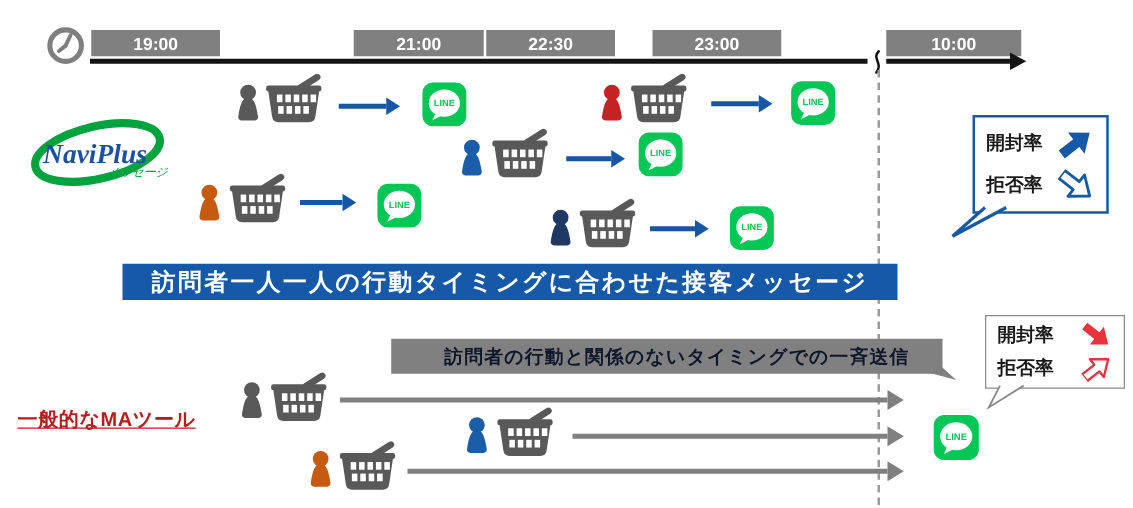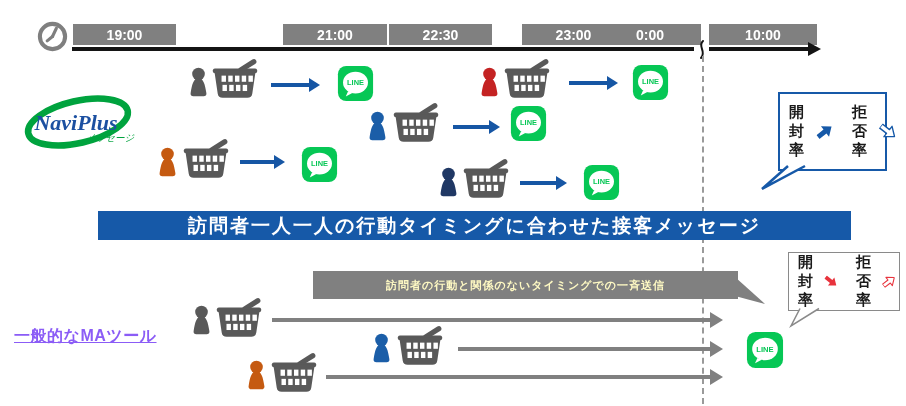--- a/index.html
+++ b/index.html
@@ -26,40 +26,40 @@
         border-left:11px solid #1656A4;border-top:7px solid transparent;border-bottom:7px solid transparent;}
   .garrow{position:absolute;height:4px;background:#808080;}
   .garrow::after{content:"";position:absolute;right:-13px;top:-6px;
         border-left:13px solid #808080;border-top:8px solid transparent;border-bottom:8px solid transparent;}
 
   
   .lineicon{width:37px;height:37px;}
   .lineicon text{font-family:"Liberation Sans",sans-serif;font-weight:bold;}
 
   
-  .banner-blue{position:absolute;left:98px;top:211px;width:753px;height:29px;background:#1659A8;
+  .banner-blue{position:absolute;left:98px;top:211px;width:620px;height:29px;background:#1659A8;
         color:#fff;font-weight:bold;font-size:19px;letter-spacing:2px;
         display:flex;align-items:center;justify-content:center;}
   .banner-gray{position:absolute;left:313px;top:271px;width:425px;height:28px;background:#808080;
-        color:#fef9c3;font-weight:bold;font-size:11px;letter-spacing:1px;
-        display:flex;align-items:center;justify-content:center;}
-
-  
-  .bubble{position:absolute;background:#fff;z-index:2;display:flex;flex-direction:row;justify-content:space-evenly;}
+        color:#0f172a;font-weight:bold;font-size:15px;letter-spacing:1px;
+        display:flex;align-items:center;justify-content:center;padding-left:16px;}
+
+  
+  .bubble{position:absolute;background:#fff;z-index:2;display:flex;flex-direction:column;justify-content:space-evenly;}
   .bubble-top{left:778px;top:92px;width:105px;height:75px;border:2.5px solid #1659A8;}
   .bubble-bottom{left:788px;top:252px;width:110px;height:57px;border:1.5px solid #8a8a8a;}
   .brow{display:flex;align-items:center;justify-content:space-between;padding:0 9px;}
   .brow .lbl{font-weight:bold;font-size:15px;color:#1a1a1a;}
   .blockarrow{width:30px;height:25px;}
   .bubble-bottom .blockarrow{width:25px;height:21px;}
   .rot-up{transform:rotate(-38deg);}
   .rot-down{transform:rotate(38deg);}
   .tail{position:absolute;z-index:3;}
 
-  .ma-label{position:absolute;left:14px;top:326px;font-size:16px;font-weight:bold;color:#8b5cf6;
+  .ma-label{position:absolute;left:14px;top:326px;font-size:16px;font-weight:bold;color:#b91c1c;
         text-decoration:underline;letter-spacing:0.5px;}
 
   .np-logo text.np-main{font-family:"Liberation Serif","DejaVu Serif",serif;font-style:italic;font-weight:bold;}
 </style>
 </head>
 <body>
 
 <svg width="0" height="0" style="position:absolute">
   <defs>
     <g id="person-shape">
@@ -96,21 +96,20 @@
   <svg class="abs" style="left:36px;top:20px" width="33" height="33" viewBox="0 0 34 34">
     <circle cx="17" cy="17" r="13" fill="none" stroke="#7f7f7f" stroke-width="4.2"></circle>
     <line x1="17" y1="17" x2="21" y2="8.5" stroke="#7f7f7f" stroke-width="3.2" stroke-linecap="round"></line>
     <line x1="17" y1="17" x2="11.5" y2="21.5" stroke="#7f7f7f" stroke-width="3.2" stroke-linecap="round"></line>
   </svg>
 
   <div class="tseg" style="left:73px;width:103px">19:00</div>
   <div class="tseg" style="left:283px;width:104px">21:00</div>
   <div class="tseg" style="left:389px;width:103px">22:30</div>
   <div class="tseg" style="left:522px;width:103px">23:00</div>
-  <div class="tseg" style="left:599px;width:102px">0:00</div>
   <div class="tseg" style="left:709px;width:108px">10:00</div>
 
   <div class="axis" style="left:72px;top:47px;width:622px"></div>
   <svg class="abs" style="left:693px;top:39px" width="16" height="22" viewBox="0 0 16 22">
     <path d="M10 2 C4 7.5 14 12 8 19" fill="none" stroke="#141414" stroke-width="2" stroke-linecap="round"></path>
   </svg>
   <div class="axis arrowed" style="left:709px;top:47px;width:99px"></div>
   <div class="vdash"></div>
 
   <svg class="abs np-logo" style="left:14px;top:92px" width="128" height="64" viewBox="0 0 128 64">

